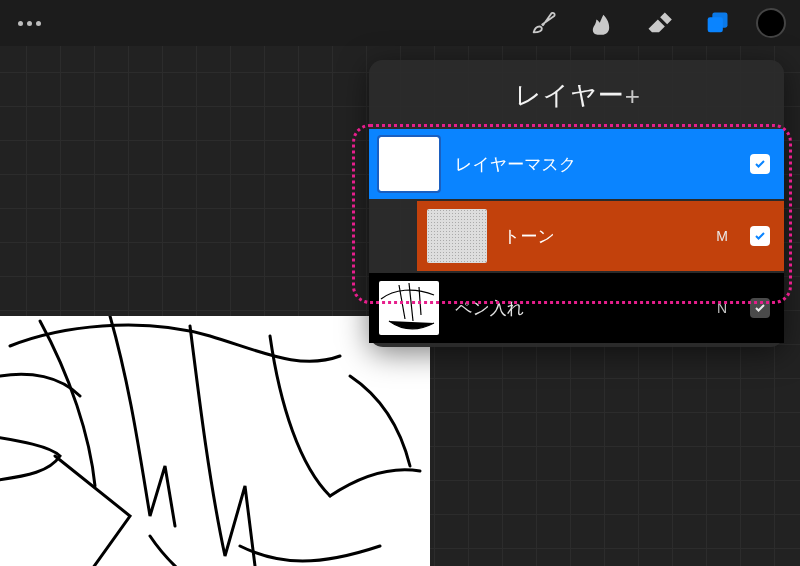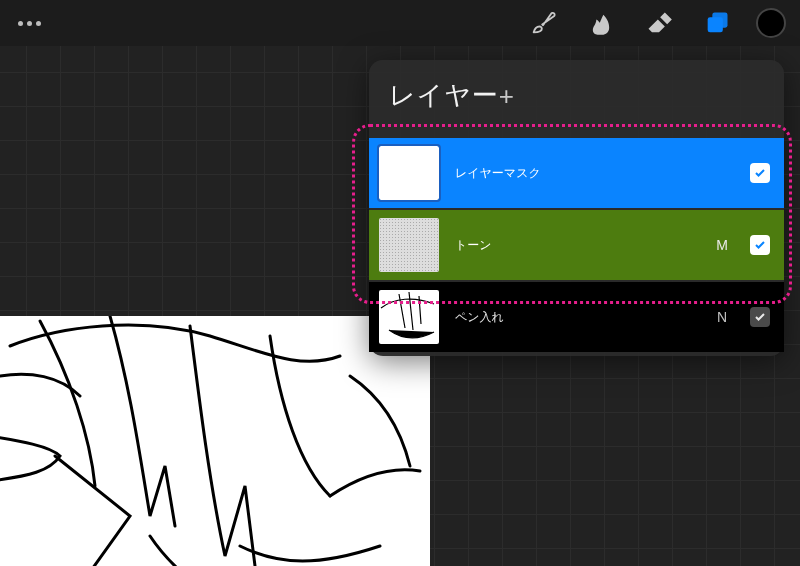--- a/index.html
+++ b/index.html
@@ -62,53 +62,53 @@
   .layers-panel {
     position:absolute;
     right:16px; top:60px;
     width:415px;
     background:#2b2b2bfa;
     border-radius:14px;
     padding-bottom:4px;
     box-shadow:0 6px 30px rgba(0,0,0,.5);
   }
   .lp-header {
-    display:flex; align-items:center; justify-content:flex-start;
-    padding:18px 18px 25px 20px;
+    display:flex; align-items:center; justify-content:center;
+    padding:18px 18px 16px 20px;
   }
   .lp-title { font-size:26px; font-weight:500; color:#f2f2f2; letter-spacing:1px;}
   .lp-add { font-size:26px; color:#c8c8c8; font-weight:200; line-height:1; }
 
   .layer-list { display:flex; flex-direction:column; gap:2px; padding:0 0 0 0;}
   .layer {
     display:flex; align-items:center;
     height:70px;
     padding:0 14px 0 10px;
     gap:16px;
     background:#000000;
   }
   .layer.sel-bright { background:#0a84ff; }
-  .layer.sel-dim   { background:#4d7c0f; }
+  .layer.sel-dim   { background:#c2410c;margin-left:48px; }
   .thumb {
     width:60px; height:54px;
     background:#fff; border-radius:2px;
     flex-shrink:0;
   }
   .layer.sel-bright .thumb { outline:2px solid #1a5fc0; }
   .thumb.tone {
     background-color:#ddd;
     background-image: radial-gradient(#aaa 0.6px, transparent 0.6px);
     background-size:3px 3px;
   }
   .thumb.ink {
     background:#fff;
     position:relative; overflow:hidden;
   }
   .thumb.ink svg{position:absolute;inset:0;width:100%;height:100%;}
-  .lbl { flex:1; font-size:12px; color:#fff; }
+  .lbl { flex:1; font-size:17px; color:#fff; }
   .layer:not(.sel-bright):not(.sel-dim) .lbl { color:#e4e4e4; }
   .blend { font-size:14px; color:#eaeaea; margin-right:4px; width:16px; text-align:center;}
   .layer:not(.sel-bright):not(.sel-dim) .blend { color:#c0c0c0; }
   .chk {
     width:20px; height:20px; border-radius:4px;
     display:flex; align-items:center; justify-content:center;
     font-size:13px; line-height:1;
   }
   .chk.on-blue { background:#fff; color:#0a84ff; }
   .chk.on-dark { background:#4a4a4a; color:#e8e8e8; }

